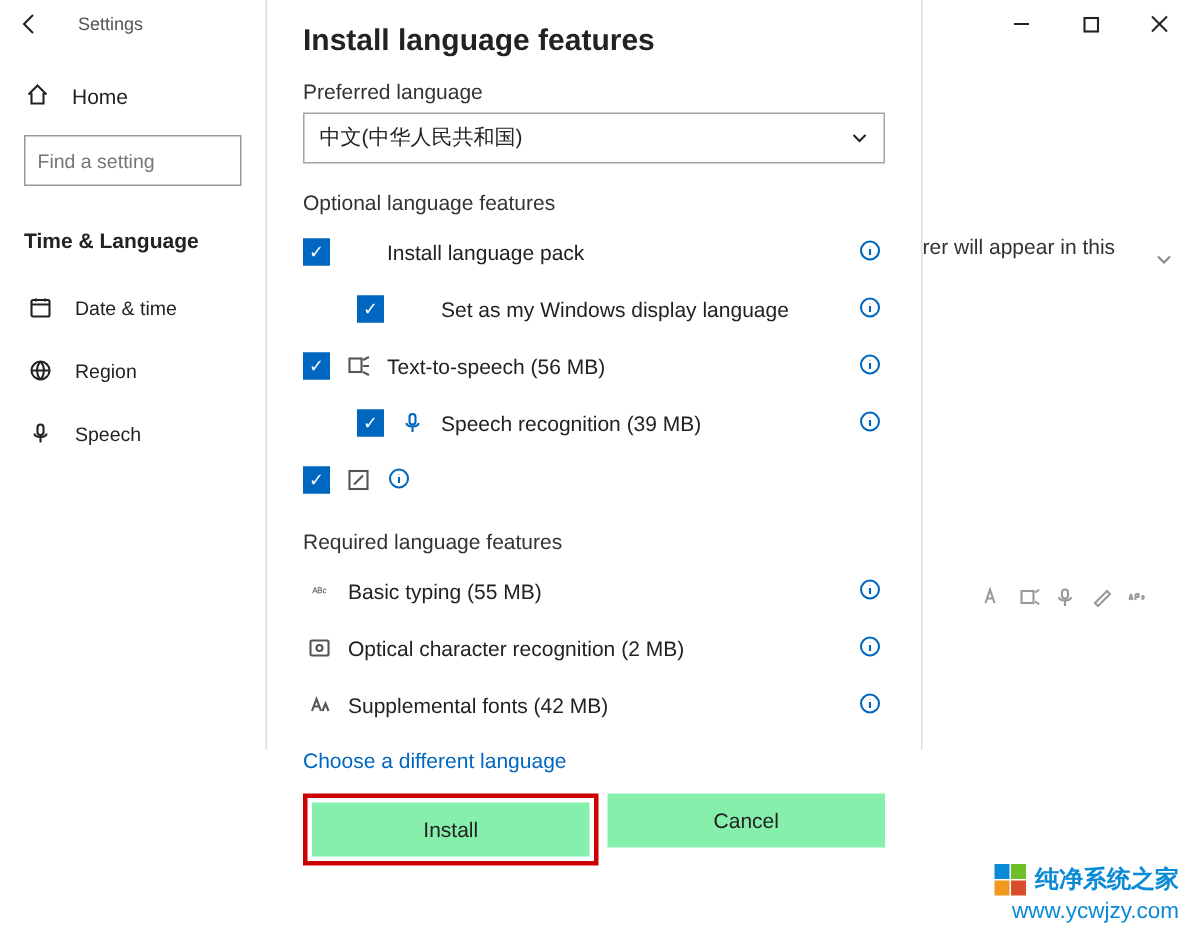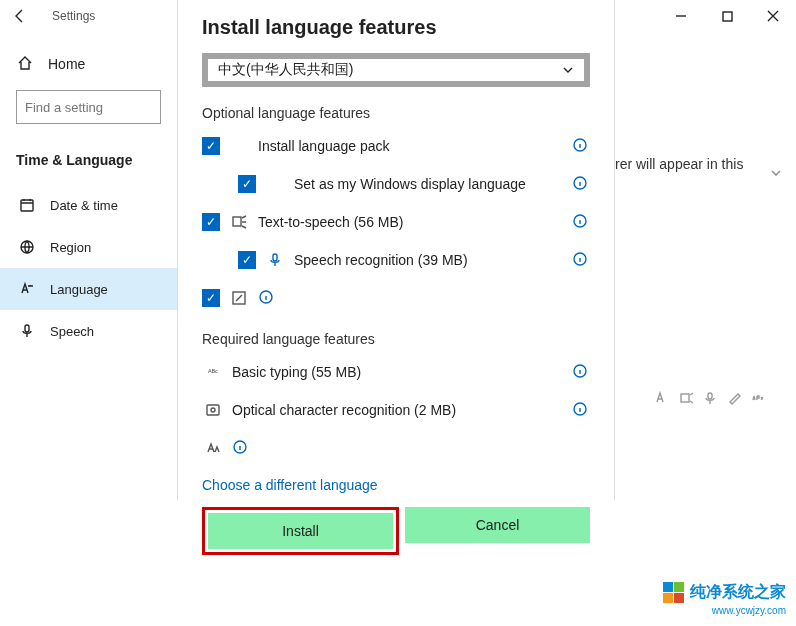--- a/index.html
+++ b/index.html
@@ -20,21 +20,21 @@
  .nav-item { display:flex; align-items:center; padding:12px 18px; font-size:13px; cursor:pointer;}
  .nav-item.active { background:#d7edfb; }
 
  .page { position:absolute; top:48px; left:200px; right:0; bottom:0; padding:16px 20px; color:#333; }
  .scroll-hint { position:absolute; top:118px; right:14px; color:#888; }
 
  
  .modal { position:absolute; top:0; left:177px; width:438px; height:500px; background:#fff; border-left:1px solid #ddd; border-right:1px solid #ddd; padding:16px 24px 0 24px; }
  .modal h1 { font-size:20px; font-weight:600; margin-bottom:14px; }
  .m-section { font-size:14px; color:#333; margin-bottom:6px;}
- .select { height:34px; border:6px solid #a3a3a3; display:flex; align-items:center; justify-content:space-between; padding:0 10px; margin-bottom:18px; cursor:pointer;}
+ .select { height:34px; border:1px solid #a3a3a3; display:flex; align-items:center; justify-content:space-between; padding:0 10px; margin-bottom:18px; cursor:pointer;}
  .featrow { display:flex; align-items:center; height:38px; }
  .featrow.indent { padding-left:36px; }
  .featrow .chk { width:18px; height:18px; border:1px solid #0067c0; background:#0067c0; display:flex; align-items:center; justify-content:center; color:#fff; font-size:12px; cursor:pointer;}
  .featrow .fic { width:18px; height:18px; margin:0 10px; display:flex; align-items:center; justify-content:center; color:#555; }
  .featrow .flabel { flex:1; font-size:14px;}
  .featrow .info { width:18px; height:18px; color:#0067c0; cursor:pointer;}
  .featrow.req .fic { margin-left:2px;}
 
  .link { color:#0067c0; font-size:14px; margin-top:10px; cursor:pointer; display:inline-block;}
  .btnrow { display:flex; gap:6px; margin-top:14px;}
@@ -42,21 +42,21 @@
  .highlight-box { border:3px solid #c00; padding:3px; }
  .highlight-box .btn { margin:0;}
 
  .watermark { position:absolute; right:10px; bottom:10px; text-align:right;}
  .wm-logo { display:flex; align-items:center; gap:6px; font-weight:700; color:#0a8ad6; font-size:16px;margin-top:12px;}
  .wm-logo .sq { display:grid; grid-template-columns:10px 10px; grid-template-rows:10px 10px; gap:1px;}
  .wm-logo .sq span{ background:#0a8ad6;}
  .wm-logo .sq span:nth-child(2){background:#6fbf2a;}
  .wm-logo .sq span:nth-child(3){background:#f39a1e;}
  .wm-logo .sq span:nth-child(4){background:#d94b2b;}
- .wm-url { font-size:10px; color:#0a8ad6; margin-top:2px; }
+ .wm-url { font-size:15px; color:#0a8ad6; margin-top:2px; }
 
  svg { stroke:currentColor; fill:none; stroke-width:1.4; }
 </style>
 </head>
 <body>
 
 <div class="titlebar">
   <div class="tb-back">
     <svg width="16" height="16">
         <path d="M10 2 L4 8 L10 14"></path>
@@ -106,28 +106,20 @@
     <span>Date &amp; time</span>
   </div>
   <div class="nav-item">
     <span class="ic">
         <svg width="16" height="16">
           <circle cx="8" cy="8" r="6"></circle>
           <path d="M2 8 H14 M8 2 C5 5 5 11 8 14 M8 2 C11 5 11 11 8 14"></path>
         </svg>
       </span>
     <span>Region</span>
-  </div>
-  <div class="nav-item active">
-    <span class="ic">
-        <svg width="16" height="16">
-          <path d="M3 12 L6 3 L9 12 M4 9 H8 M9 5 H14 M11 5 V4"></path>
-        </svg>
-      </span>
-    <span>Language</span>
   </div>
   <div class="nav-item">
     <span class="ic">
         <svg width="16" height="16">
           <rect x="6" y="2" width="4" height="7" rx="2"></rect>
           <path d="M4 8 C4 11 12 11 12 8 M8 11 V14"></path>
         </svg>
       </span>
     <span>Speech</span>
   </div>
@@ -154,20 +146,21 @@
         <path d="M3 11 L11 3 L13 5 L5 13 Z"></path>
       </svg>
     <svg width="14" height="14">
         <path d="M2 9 L3 5 L4 9 M6 5 V9 M6 5 H8 V7 H6 M10 7 C12 5 12 9 10 8"></path>
       </svg>
   </div>
 </div>
 
 <div class="modal">
   <h1>Install language features</h1>
+  <div class="m-section">Preferred language</div>
   <div class="select">
     <span>中文(中华人民共和国)</span>
     <svg width="12" height="12">
         <path d="M2 4 L6 8 L10 4"></path>
       </svg>
   </div>
 
   <div class="m-section">Optional language features</div>
 
   <div class="featrow">
@@ -252,20 +245,21 @@
           <circle cx="8" cy="8" r="6"></circle>
           <path d="M8 5 V5.1 M8 7 V11"></path>
         </svg></span>
   </div>
   <div class="featrow req">
     <span class="fic">
         <svg width="16" height="16">
           <path d="M3 12 L6 4 L9 12 M4 9 H8 M10 12 L12 7 L14 12"></path>
         </svg>
       </span>
+    <span class="flabel">Supplemental fonts (42 MB)</span>
     <span class="info"><svg width="16" height="16">
           <circle cx="8" cy="8" r="6"></circle>
           <path d="M8 5 V5.1 M8 7 V11"></path>
         </svg></span>
   </div>
 
   <span class="link">Choose a different language</span>
 
   <div class="btnrow">
     <div class="highlight-box" style="flex:1">

